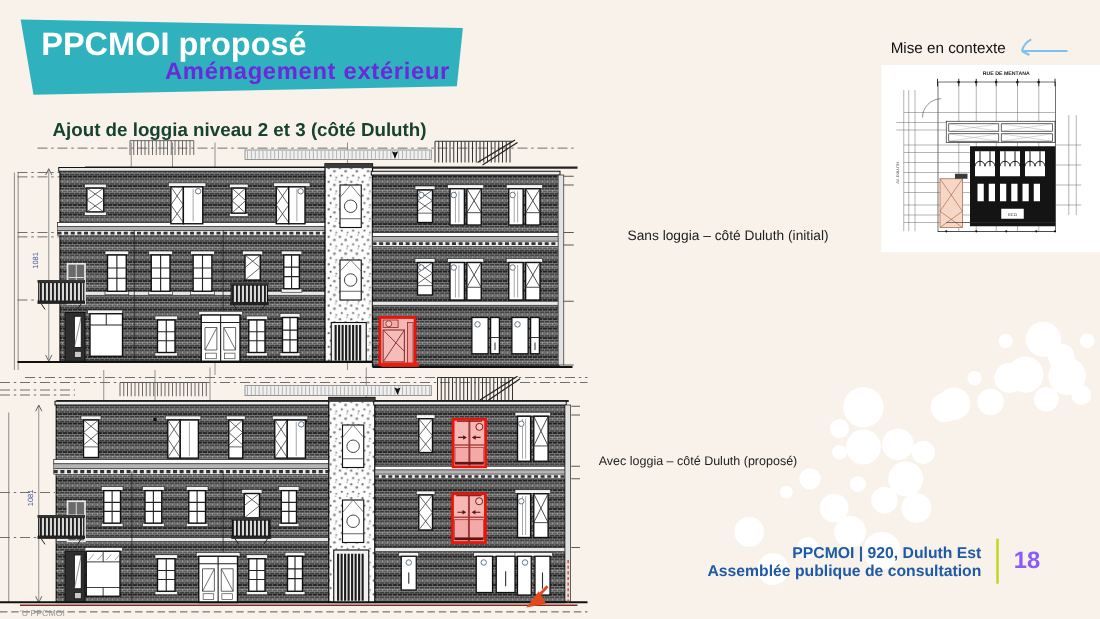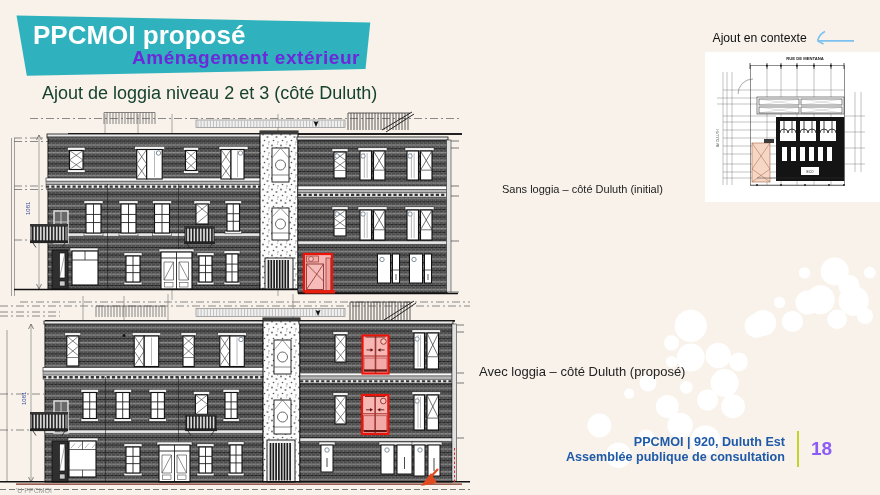--- a/index.html
+++ b/index.html
@@ -46,27 +46,27 @@
 </svg>
 
 <svg class="abs" style="left:0;top:0" width="400" height="90" viewBox="0 0 400 90">
   <polygon points="16.5,15.5 370.3,22.4 365.5,69 26.8,75.8" fill="#2fb2be"></polygon>
 </svg>
 
 <div class="abs" style="left:33px;top:20px;font-size:26px;font-weight:bold;color:#ffffff">PPCMOI proposé</div>
 
 <div class="abs" style="left:132px;top:47px;font-size:19px;font-weight:bold;color:#6d28d9;letter-spacing:0.55px">Aménagement extérieur</div>
 
-<div class="abs" style="left:42px;top:83px;font-size:18px;font-weight:normal;color:#17422e">Ajout de loggia niveau 2 et 3 (côté Duluth)</div>
+<div class="abs" style="left:42px;top:96px;font-size:15px;font-weight:bold;color:#17422e">Ajout de loggia niveau 2 et 3 (côté Duluth)</div>
 
 <div class="abs" style="left:502px;top:182.5px;font-size:11px;color:#222222">Sans loggia – côté Duluth (initial)</div>
 
-<div class="abs" style="left:479px;top:364px;font-size:13px;color:#222222">Avec loggia – côté Duluth (proposé)</div>
-
-<div class="abs" style="left:712.5px;top:31px;font-size:12.2px;color:#111111">Ajout en contexte</div>
+<div class="abs" style="left:479px;top:364px;font-size:10px;color:#222222">Avec loggia – côté Duluth (proposé)</div>
+
+<div class="abs" style="left:712.5px;top:31px;font-size:12.2px;color:#111111">Mise en contexte</div>
 
 <svg class="abs" style="left:814px;top:28px" width="42" height="18" viewBox="0 0 42 18">
   <path d="M40,12.8 L4,12.8" fill="none" stroke="#7dc1ee" stroke-width="1.7"></path>
   <path d="M11,3.5 Q5.2,6.5 3.6,12.6" fill="none" stroke="#7dc1ee" stroke-width="1.7"></path>
   <path d="M3.4,12.8 L9.5,16" fill="none" stroke="#7dc1ee" stroke-width="1.6"></path>
 </svg>
 
 <svg class="abs" style="left:705px;top:52px" width="175" height="150" viewBox="0 0 175 150">
   <rect x="0" y="0" width="175" height="150" fill="#ffffff"></rect>
 

